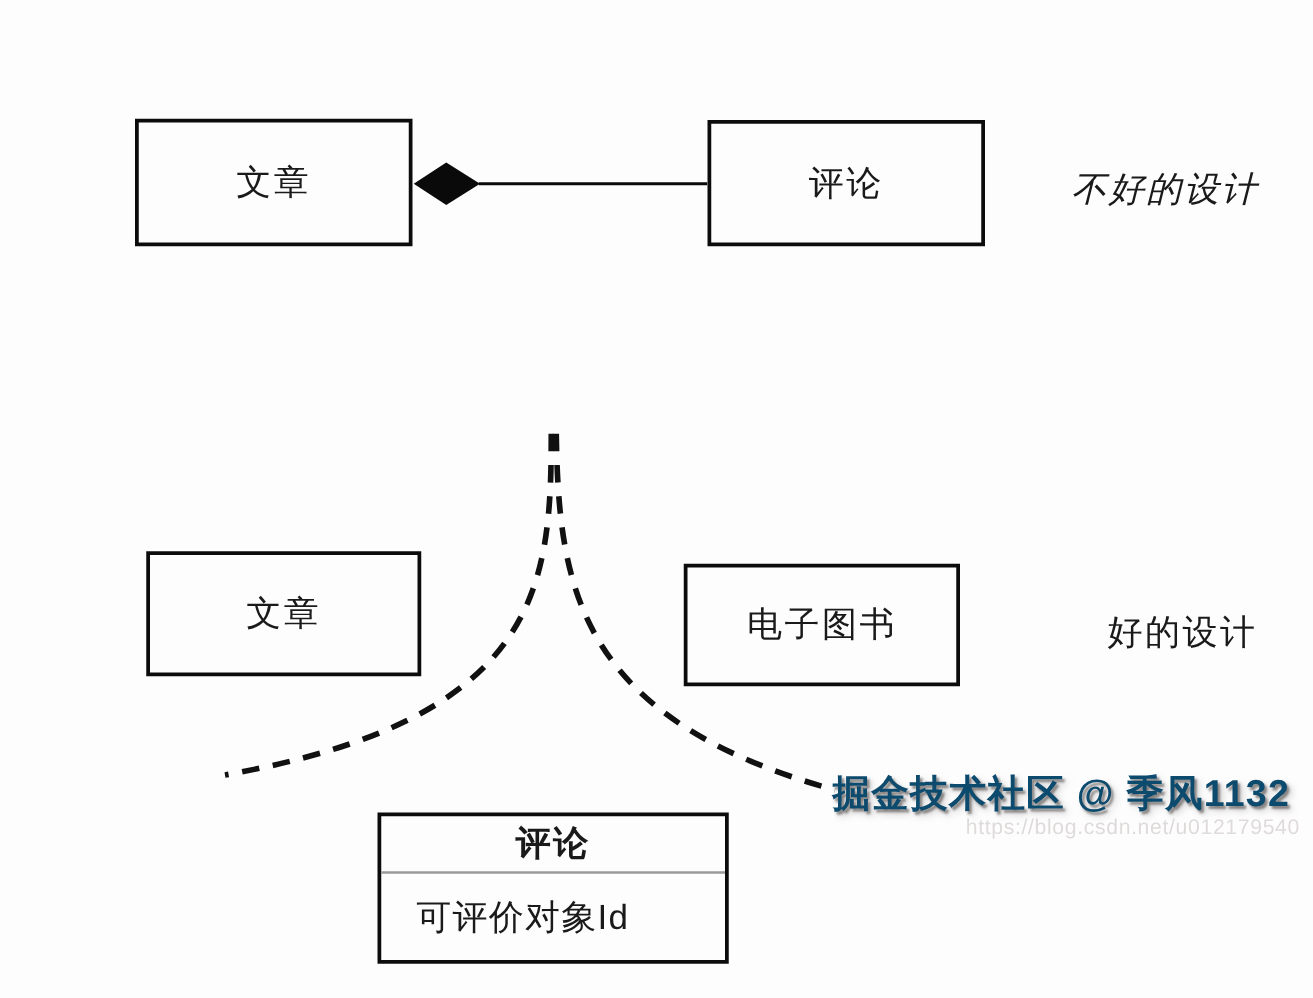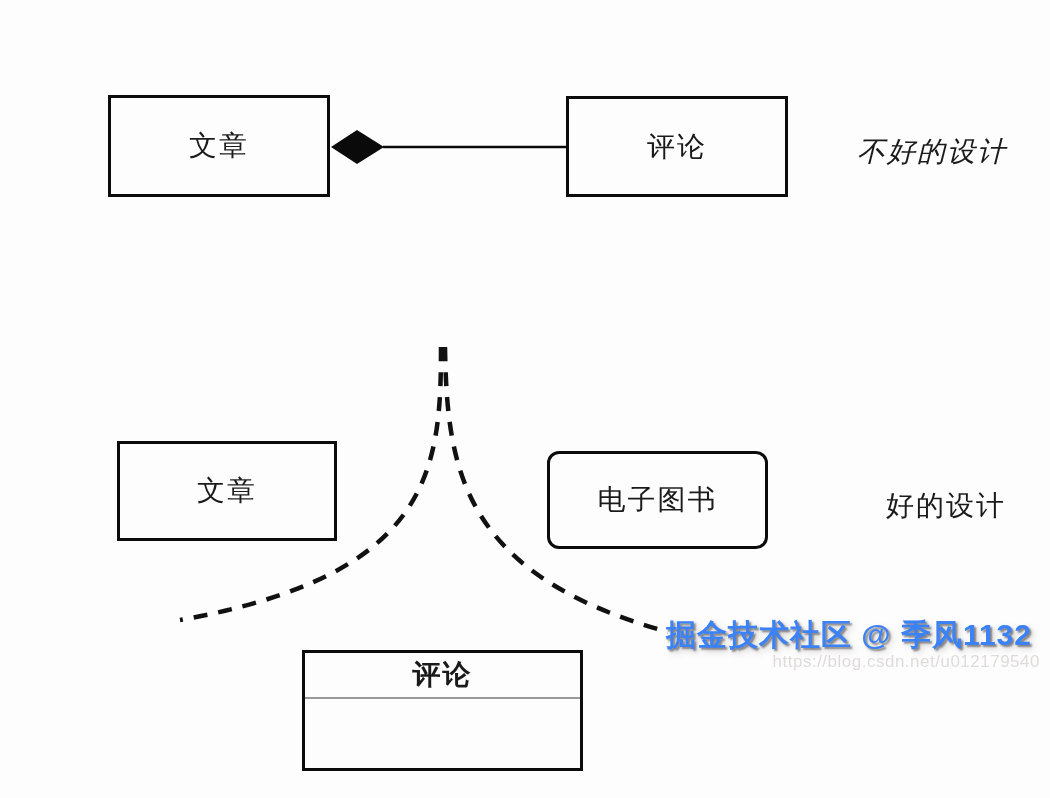--- a/index.html
+++ b/index.html
@@ -32,21 +32,21 @@
     display: flex;
     align-items: center;
     justify-content: center;
     box-sizing: border-box;
     font-size: 28px;
     letter-spacing: 2px;
   }
   .box-article-bad   { left: 108px; top:  95px; width: 222px; height: 102px; }
   .box-comment-bad   { left: 566px; top:  96px; width: 222px; height: 101px; }
   .box-article-good  { left: 117px; top: 441px; width: 220px; height: 100px; }
-  .box-ebook-good    { left: 547px; top: 451px; width: 221px; height:  98px; border-radius: 12px; }
+  .box-ebook-good    { left: 547px; top: 451px; width: 221px; height:  98px; }
   .caption {
     position: absolute;
     font-size: 28px;
     letter-spacing: 2px;
     white-space: nowrap;
   }
   .caption-bad  { left: 857px; top: 133px; font-style: italic; }
   .caption-good { left: 886px; top: 487px; }
   .comment-table {
     position: absolute;
@@ -81,21 +81,21 @@
     letter-spacing: 1px;
   }
   .watermark {
     position: absolute;
     right: 18px;
     bottom: 16px;
     font-size: 30px;
     font-weight: 700;
     letter-spacing: 1px;
     white-space: nowrap;
-    color: #3b82f6;
+    color: #0c4a6e;
     text-shadow: 2px 2px 2px rgba(105,100,100,0.78),
                  4px 4px 6px rgba(150,145,145,0.38),
                  -1px -1px 1px rgba(255,255,255,0.9);
   }
   .watermark-url {
     position: absolute;
     right: 10px;
     bottom: 0;
     font-size: 17px;
     letter-spacing: 0.5px;
@@ -131,18 +131,19 @@
   <div class="entity-box box-article-good">
     <span>文章</span>
   </div>
   <div class="entity-box box-ebook-good">
     <span>电子图书</span>
   </div>
   <div class="caption caption-good">好的设计</div>
 
   <div class="comment-table">
     <div class="table-header">评论</div>
+    <div class="table-body">可评价对象Id</div>
   </div>
 
   <div class="watermark">掘金技术社区 @ 季风1132</div>
   <div class="watermark-url">https://blog.csdn.net/u012179540</div>
 
 </div>
 
 </body></html>

